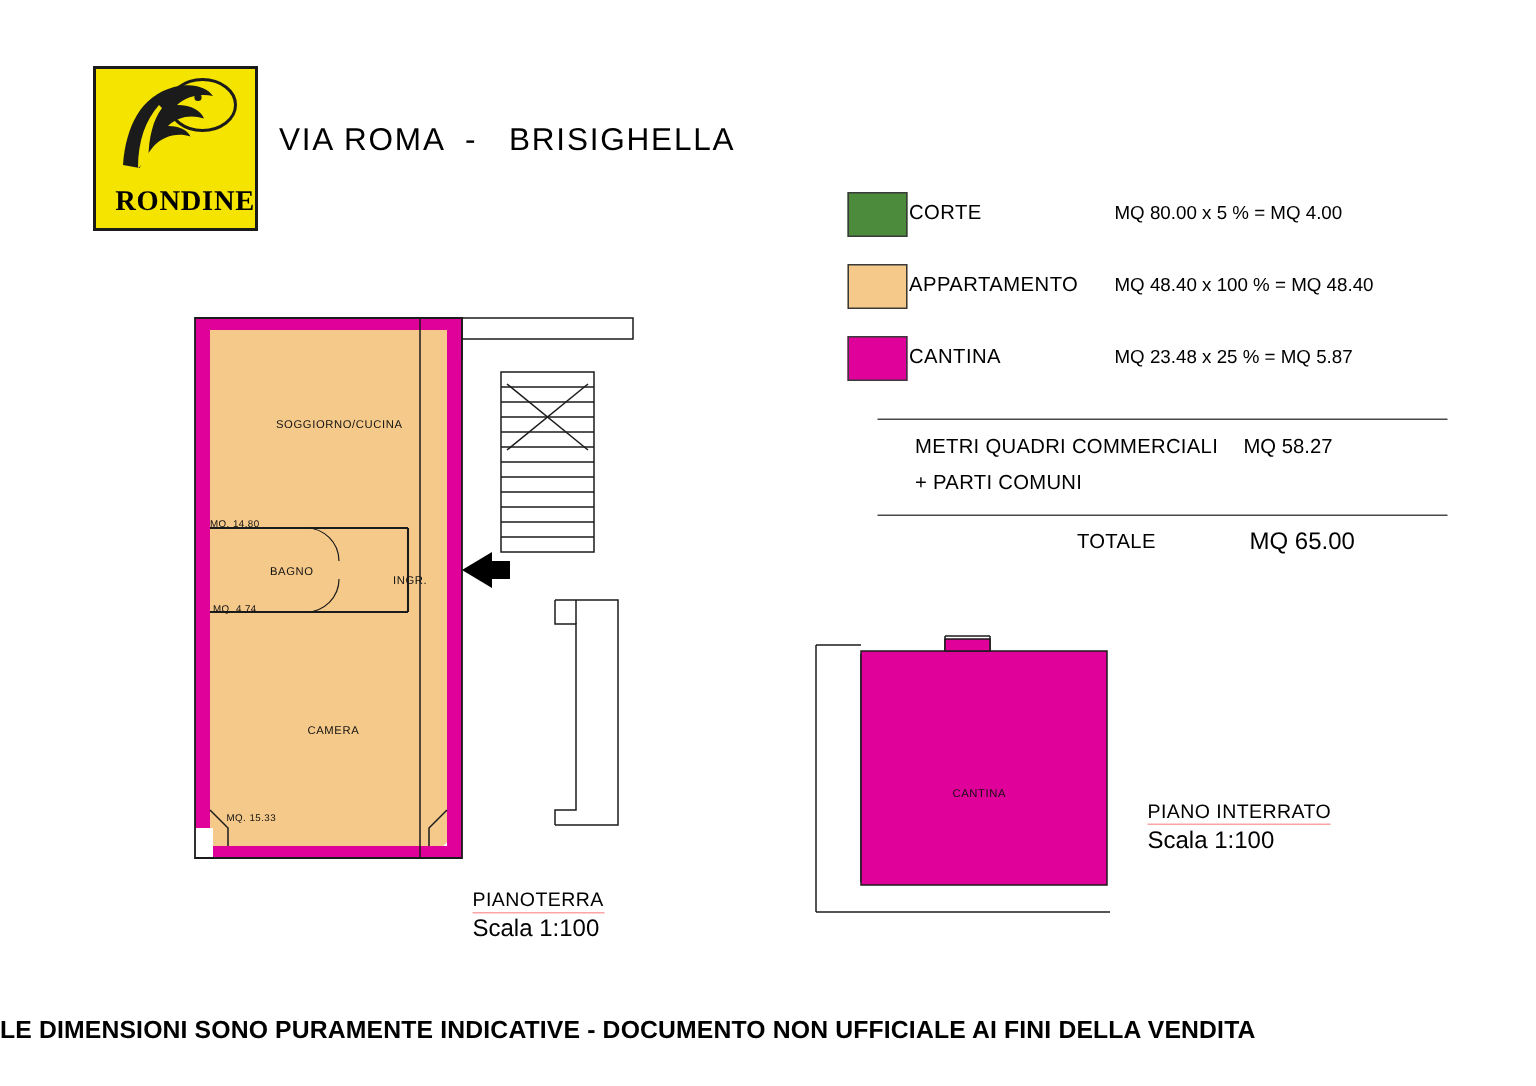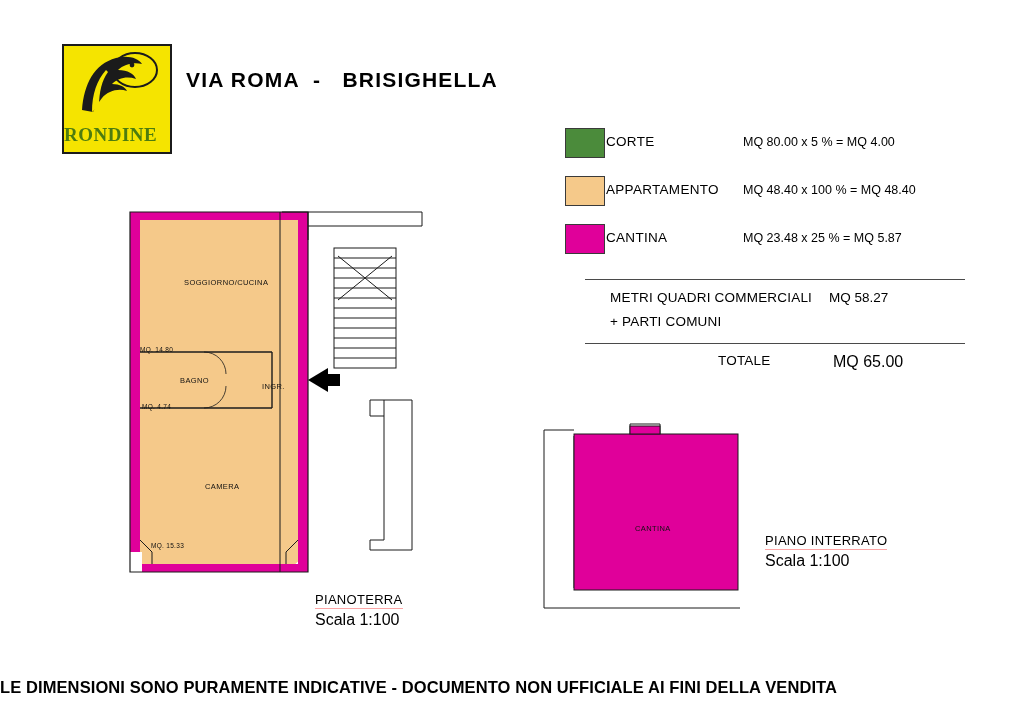--- a/index.html
+++ b/index.html
@@ -36,35 +36,35 @@
     left: 8px;
     top: 4px;
     width: 94px;
     height: 66px;
   }
   #logo-text {
     position: absolute;
     left: 0;
     right: 0;
     bottom: 6px;
-    text-align: left;
+    text-align: right;
     font-family: "Liberation Serif", serif;
     font-weight: bold;
     font-size: 19px;
     letter-spacing: 0.5px;
-    color: #4d7c0f;
+    color: #000000;
   }
 
   
   #title {
     position: absolute;
     left: 186px;
-    top: 68px;
+    top: 82px;
     font-size: 21px;
-    font-weight: bold;
+    font-weight: normal;
     letter-spacing: 1.2px;
     white-space: pre;
   }
 
   
   #legend {
     position: absolute;
     left: 565px;
     top: 122px;
     width: 380px;

